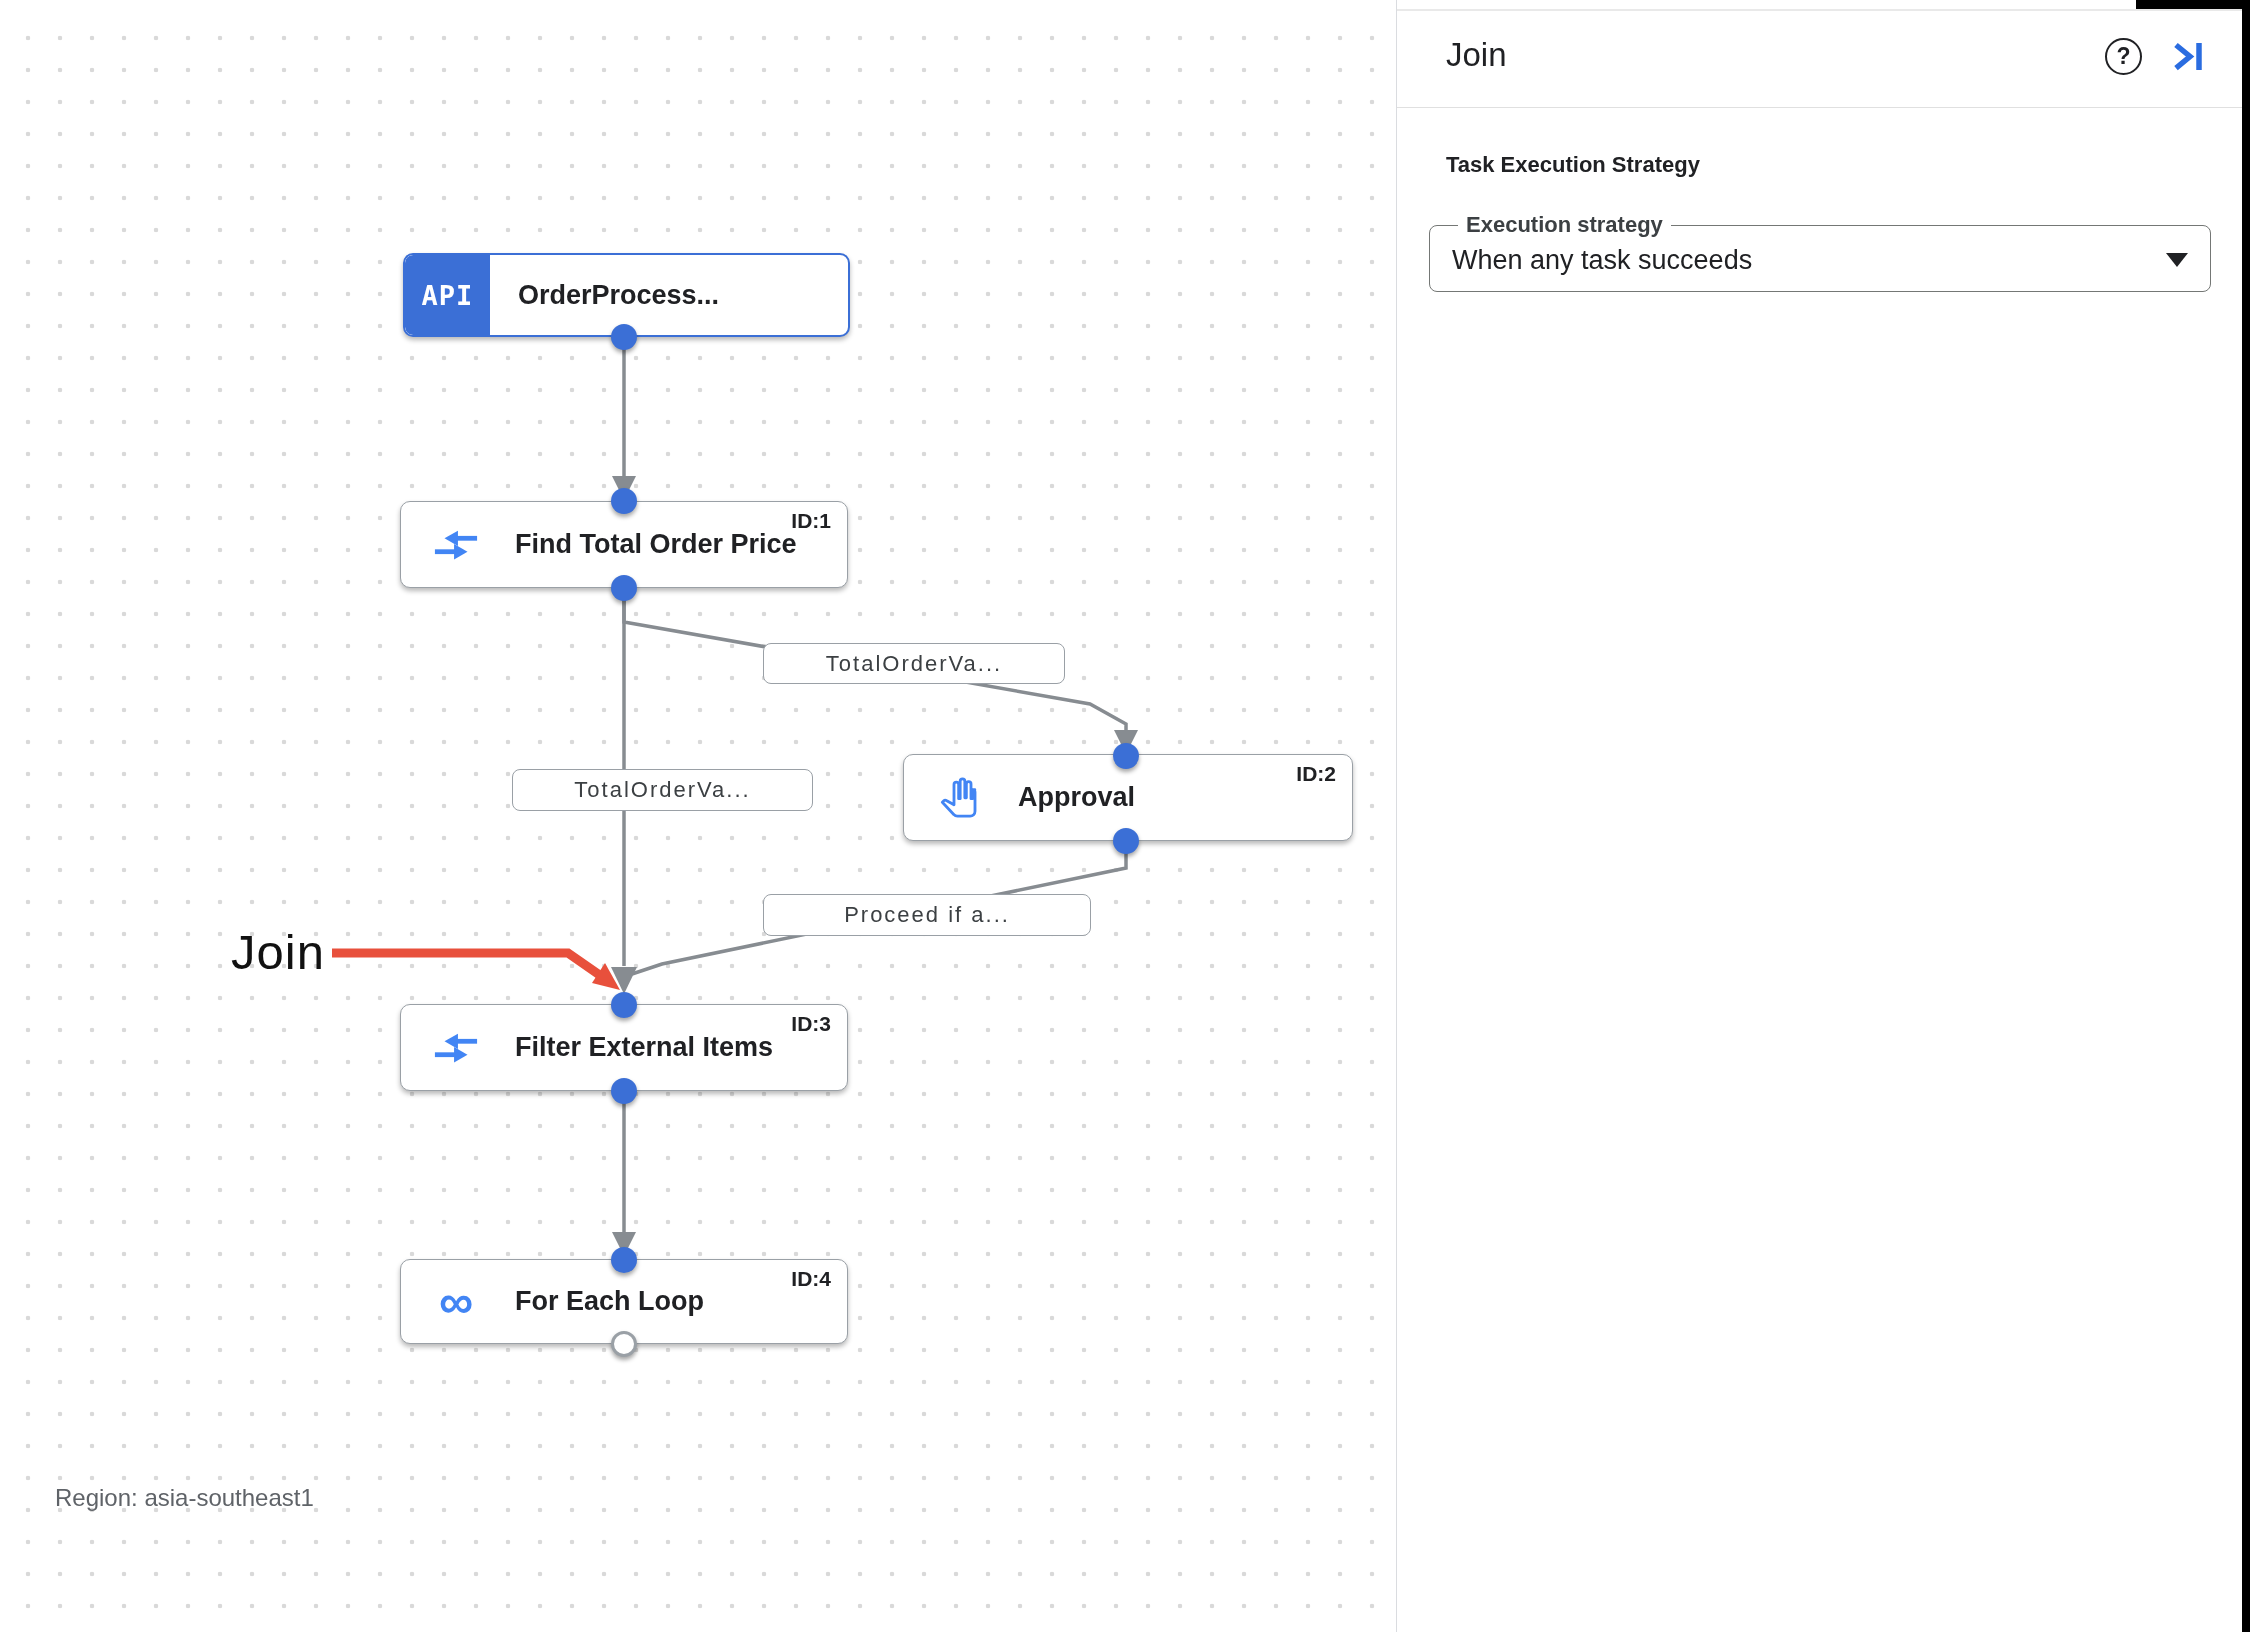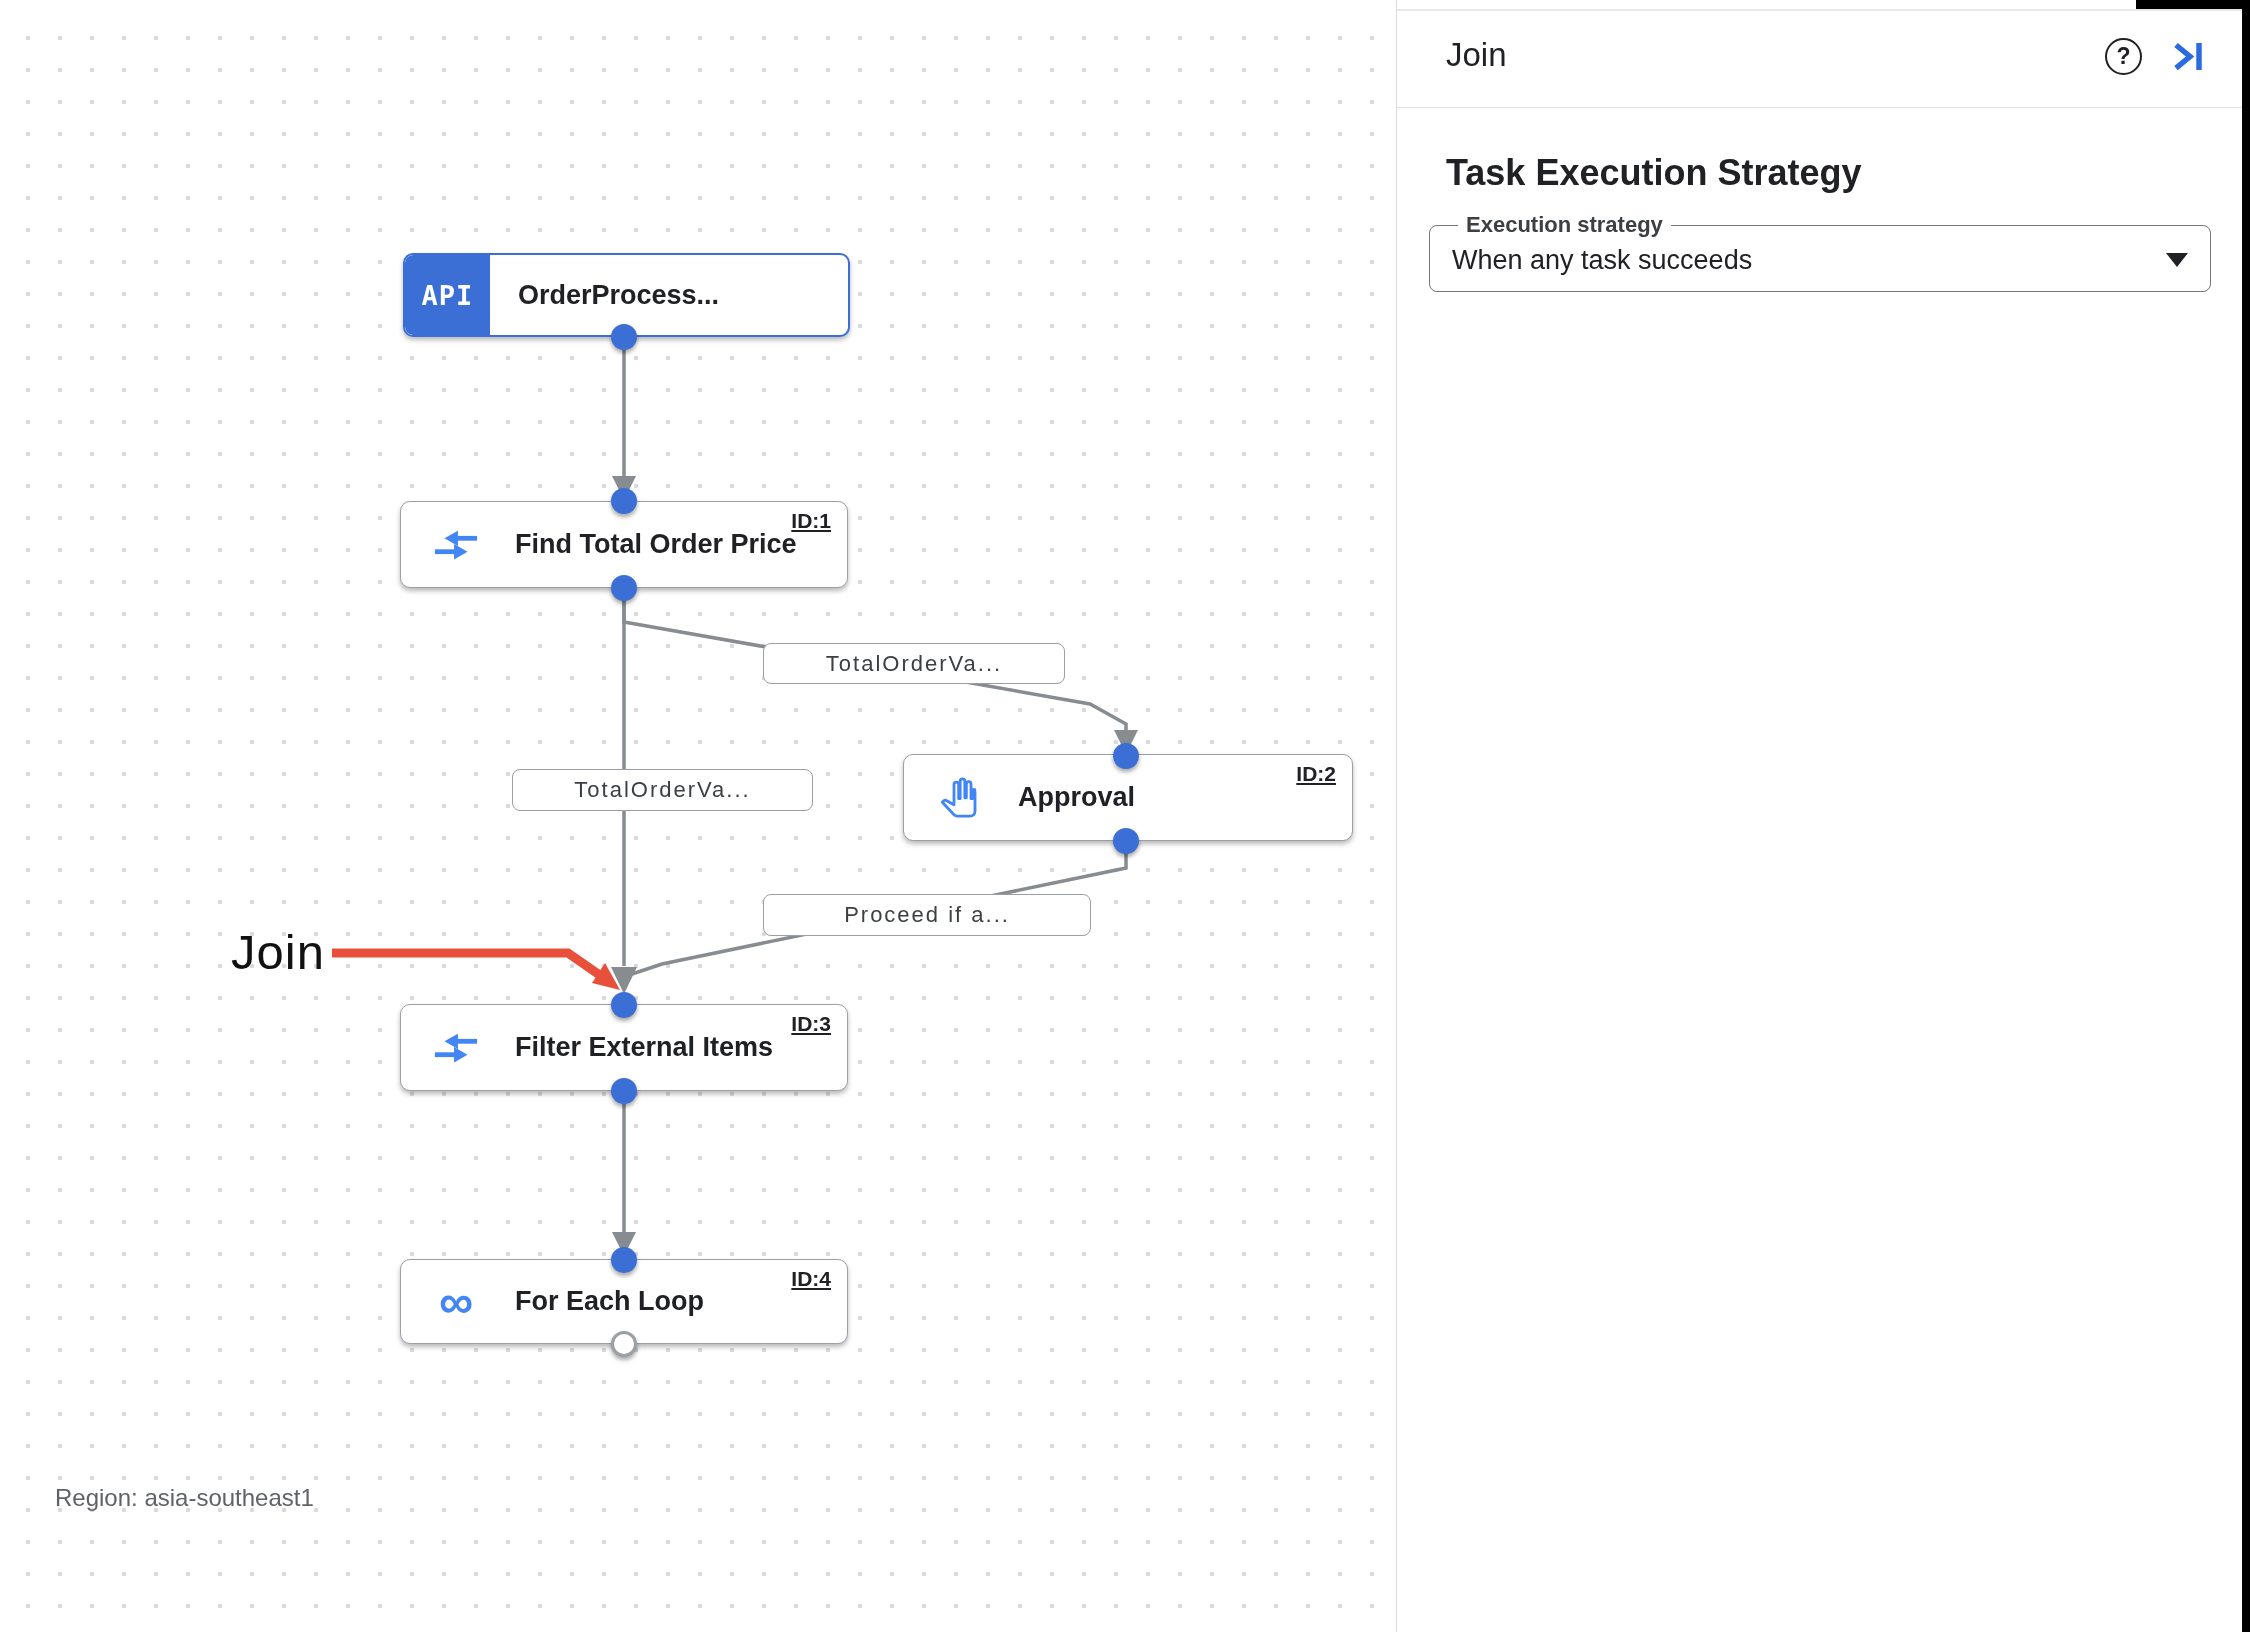--- a/index.html
+++ b/index.html
@@ -21,21 +21,21 @@
   .api-badge { width:85px; height:100%; background:#3b6fd6; color:#fff;
     display:flex; align-items:center; justify-content:center;
     font-family:"DejaVu Sans Mono", monospace; font-weight:bold;
     font-size:27px; letter-spacing:1px; border-radius:8px 0 0 8px; }
   .node-icon { width:46px; margin-left:32px; display:flex; align-items:center;
     justify-content:center; flex:none; }
   .node-title { font-size:27px; font-weight:bold; color:#202124; margin-left:36px;
     white-space:nowrap; }
   .node.api .node-title { margin-left:28px; }
   .node-id { position:absolute; top:7px; right:16px; font-size:21px;
-    font-weight:600; color:#202124;text-decoration:underline; }
+    font-weight:600; color:#202124; }
   .port { position:absolute; width:26px; height:26px; border-radius:50%;
     background:#3b6fd6; box-shadow:0 3px 4px rgba(0,0,0,.35); z-index:4; }
   .port.open { background:#fff; border:3px solid #9aa0a6; }
 
   
   .edge-label { position:absolute; background:#fff; border:1.5px solid #9aa0a6;
     border-radius:8px; display:flex; align-items:center; justify-content:center;
     font-size:22px; letter-spacing:2px; color:#3c4043; z-index:2; }
 
   
@@ -54,21 +54,21 @@
     border-bottom:1px solid #e0e0e0; }
   .panel-title { position:absolute; left:49px; top:36px; font-size:33px;
     color:#202124; }
   .help-btn { position:absolute; left:2105px; top:38px; width:37px; height:37px;
     border:2.5px solid #202124; border-radius:50%; display:flex;
     align-items:center; justify-content:center; font-size:23px; font-weight:bold;
     color:#202124; background:#fff; z-index:2; }
   .collapse-btn { position:absolute; left:2168px; top:38px; width:42px;
     height:37px; z-index:2; }
 
-  .section-title { position:absolute; left:49px; top:152px; font-size:36px;
+  .section-title { position:absolute; left:49px; top:152px; font-size:22px;
     font-weight:bold; color:#202124; }
 
   .field { position:absolute; left:32px; top:212px; width:782px; height:80px;
     border:1.5px solid #747775; border-radius:8px; padding:0 22px; margin:0;
     display:block; }
   .field legend { font-size:22px; font-weight:bold; color:#3c4043; padding:0 8px;
     margin-left:6px; }
   .field-row { display:flex; align-items:center; height:44px; }
   .field-value { font-size:27px; color:#202124; flex:1; }
   .dd-arrow { width:0; height:0; border-left:11px solid transparent;

